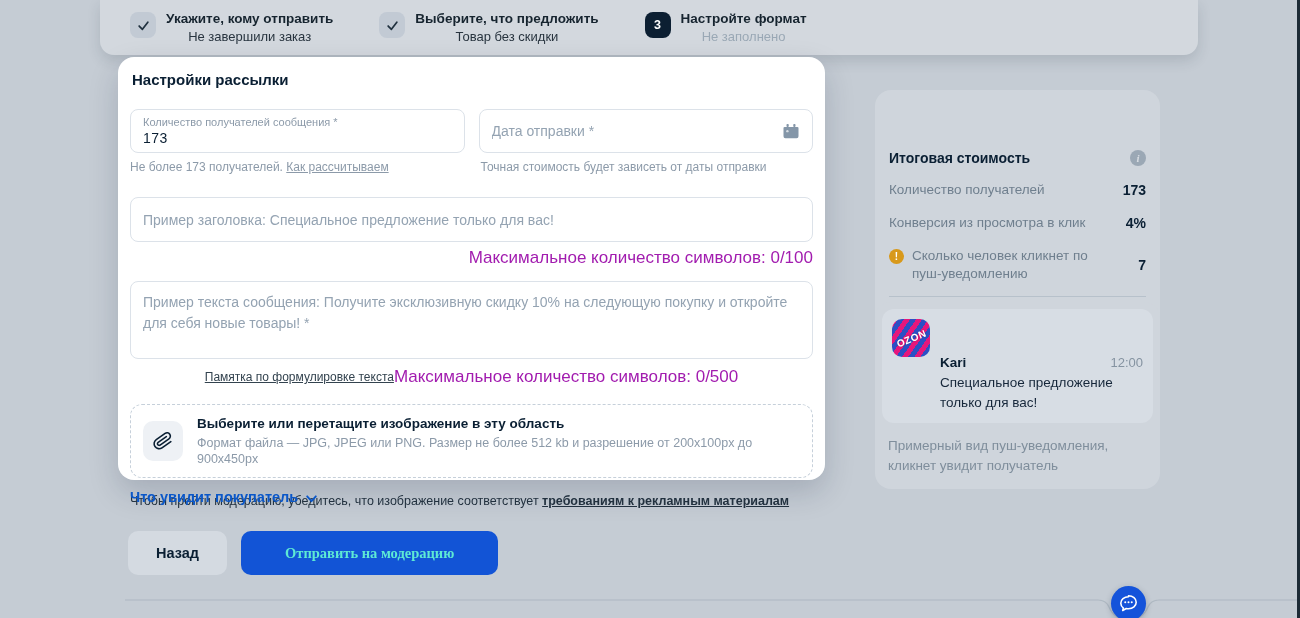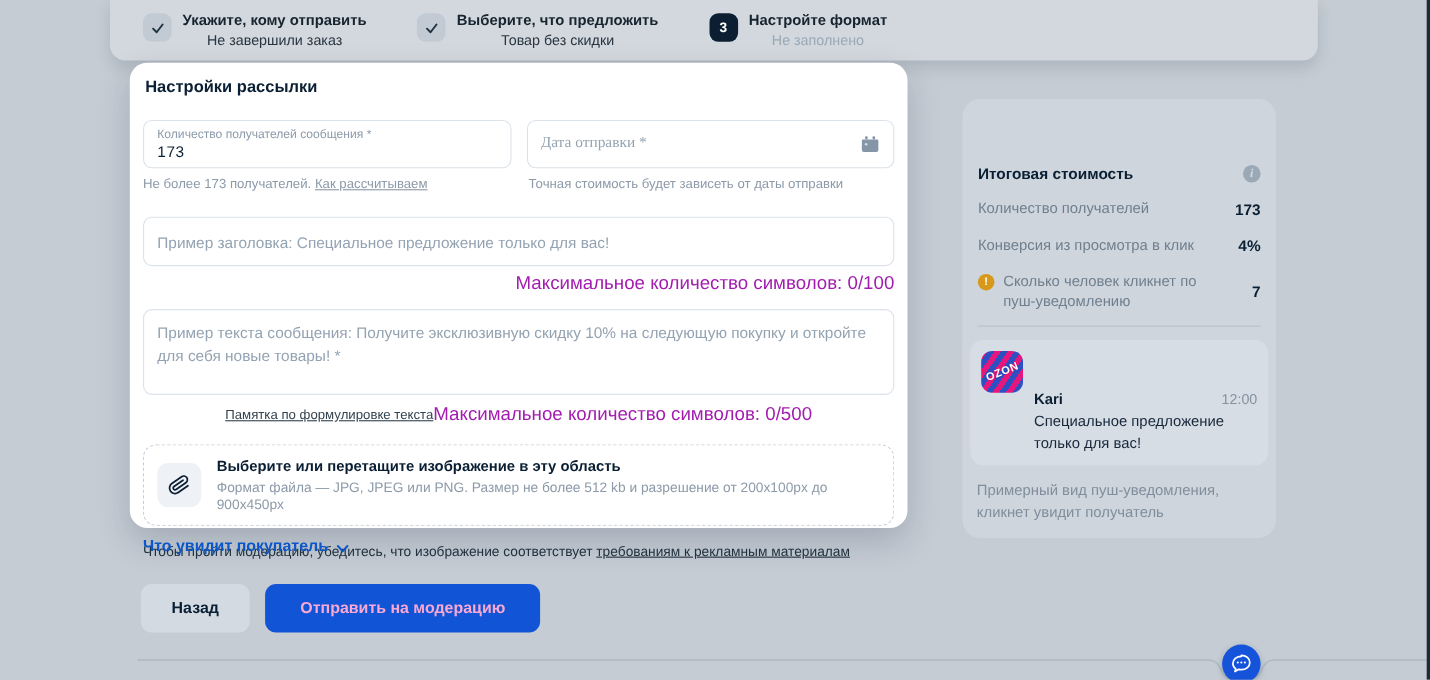--- a/index.html
+++ b/index.html
@@ -43,21 +43,21 @@
     flex:1; height:44px; border:1px solid #dce2e9; border-radius:8px;
     padding:6px 12px; background:#fff; position:relative;
   }
   .field-label { display:block; font-size:11px; color:#8c9aa9; line-height:13px; }
   .field-value-input {
     border:none; outline:none; width:100%; font-family:inherit;
     font-size:14px; color:#0a1f33; line-height:18px; letter-spacing:.5px; background:transparent;
   }
   .field.date { display:flex; align-items:center; gap:8px; }
   .date-input {
-    border:none; outline:none; flex:1; font-family:Liberation Serif, serif;
+    border:none; outline:none; flex:1; font-family:Liberation Sans, sans-serif;
     font-size:14px; color:#0a1f33; background:transparent;
   }
   .date-input::placeholder { color:#94a3b2; opacity:1; }
   .helpers-row { display:flex; gap:18px; margin-top:7px; }
   .helper { flex:1; font-size:12px; color:#8c9aa9; line-height:15px; }
   .helper a { color:#8c9aa9; text-decoration:underline; cursor:pointer; }
 
   .input-box {
     width:100%; border:1px solid #dce2e9; border-radius:8px; background:#fff;
     font-family:inherit; font-size:14px; color:#0a1f33; outline:none;
@@ -74,31 +74,31 @@
     padding:10px 12px; display:flex; gap:14px; align-items:center; cursor:pointer;
   }
   .clip-box {
     width:40px; height:40px; border-radius:10px; background:#eef1f5; flex:0 0 40px;
     display:flex; align-items:center; justify-content:center;
   }
   .dz-title { font-size:13.5px; font-weight:700; color:#0a1f33; line-height:17px; }
   .dz-sub { font-size:12.5px; color:#8c9aa9; line-height:16px; margin-top:3px; }
 
   .note { margin-top:15px; font-size:12.5px; color:#22313f; line-height:16px; }
-  .note a { color:#22313f; text-decoration:underline; cursor:pointer; }
+  .note a { color:#22313f; text-decoration:underline; cursor:pointer;font-weight:bold; }
 
   
   .preview-toggle {
     position:absolute; left:130px; top:489px; display:flex; align-items:center; gap:7px;
     color:#0b57c8; font-size:14.5px; font-weight:700; cursor:pointer;
   }
   .buttons { position:absolute; left:128px; top:531px; display:flex; gap:14px; }
   .btn { height:44px; border:none; border-radius:10px; font-family:inherit; font-size:14.5px; font-weight:700; cursor:pointer; }
   .btn-back { background:#d4dae1; color:#0a1f33; padding:0 28px; }
-  .btn-submit { background:#1254d6; color:#f9a8d4; padding:0 32px; }
+  .btn-submit { background:#1254d6; color:#5eead4; padding:0 44px;font-family:Liberation Serif, serif; }
 
   .footer-curve { position:absolute; left:0; top:588px; width:1300px; height:30px; pointer-events:none; }
 
   
   .summary-card {
     position:absolute; left:875px; top:90px; width:285px;
     background:#cfd5dc; border-radius:16px; padding:14px;
   }
   .summary-head { display:flex; justify-content:space-between; align-items:center;margin-top:46px; }
   .summary-title { font-size:14px; font-weight:700; color:#0a1f33; }

